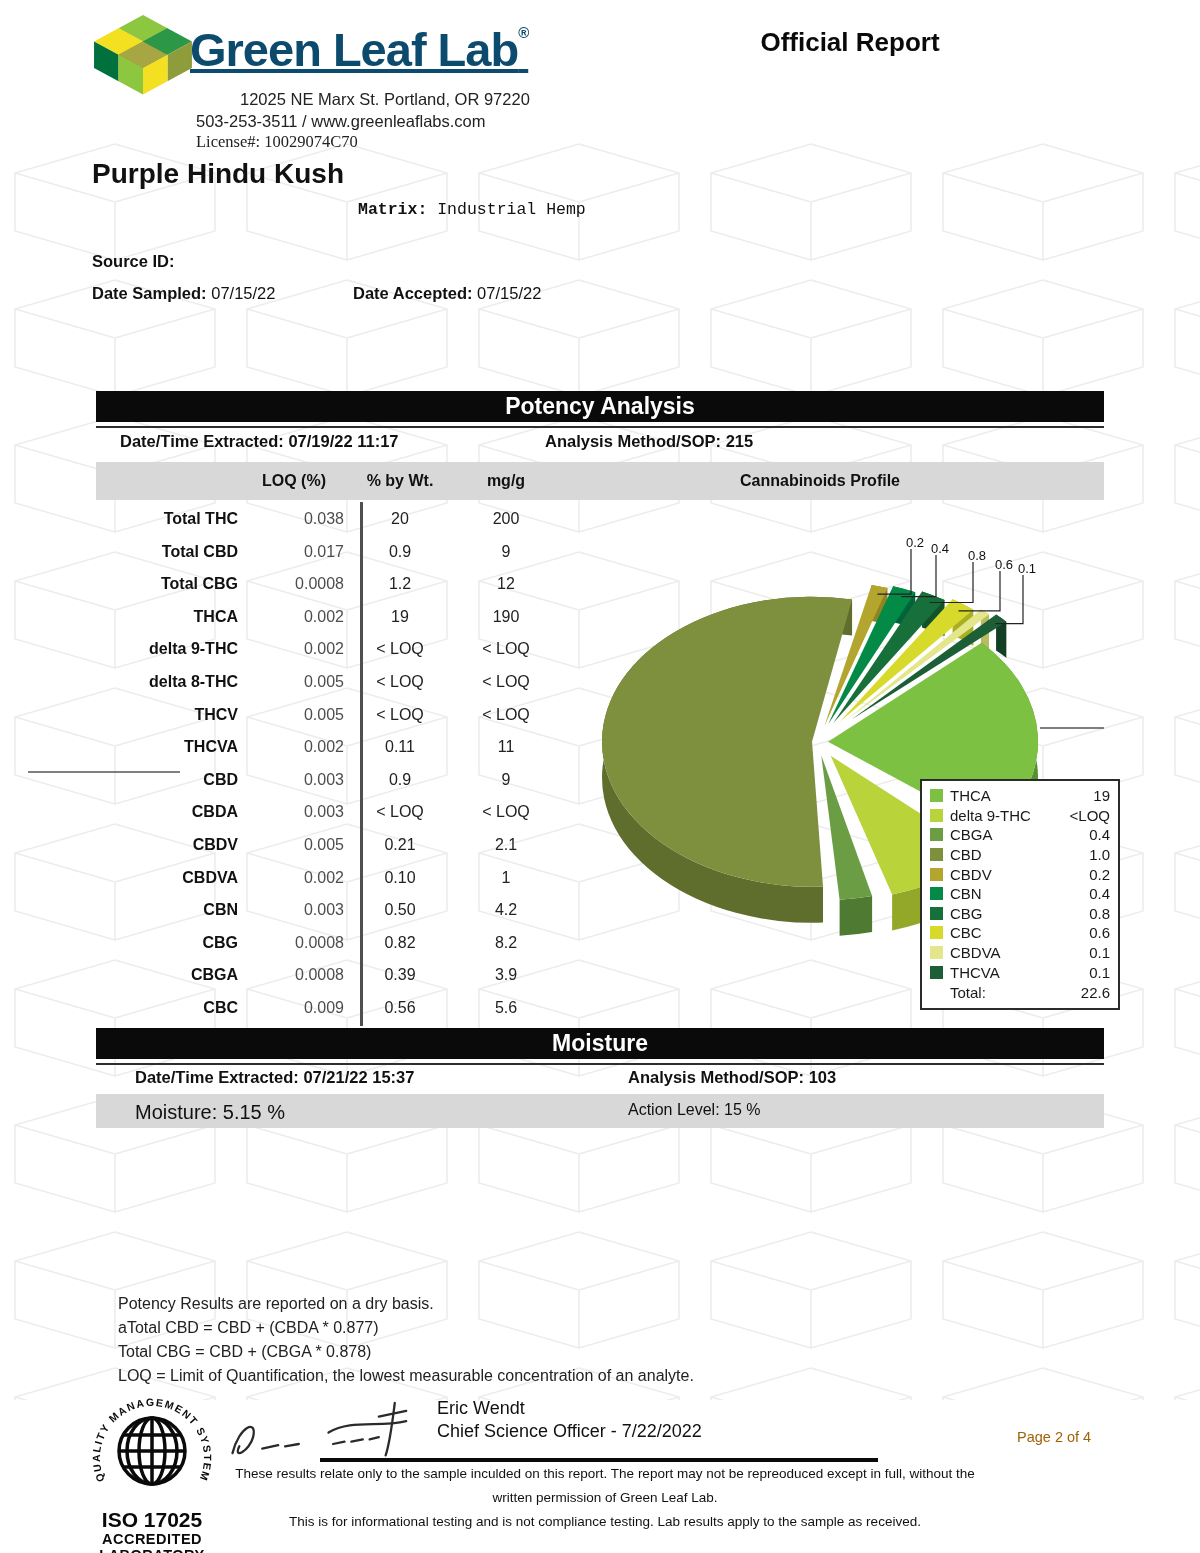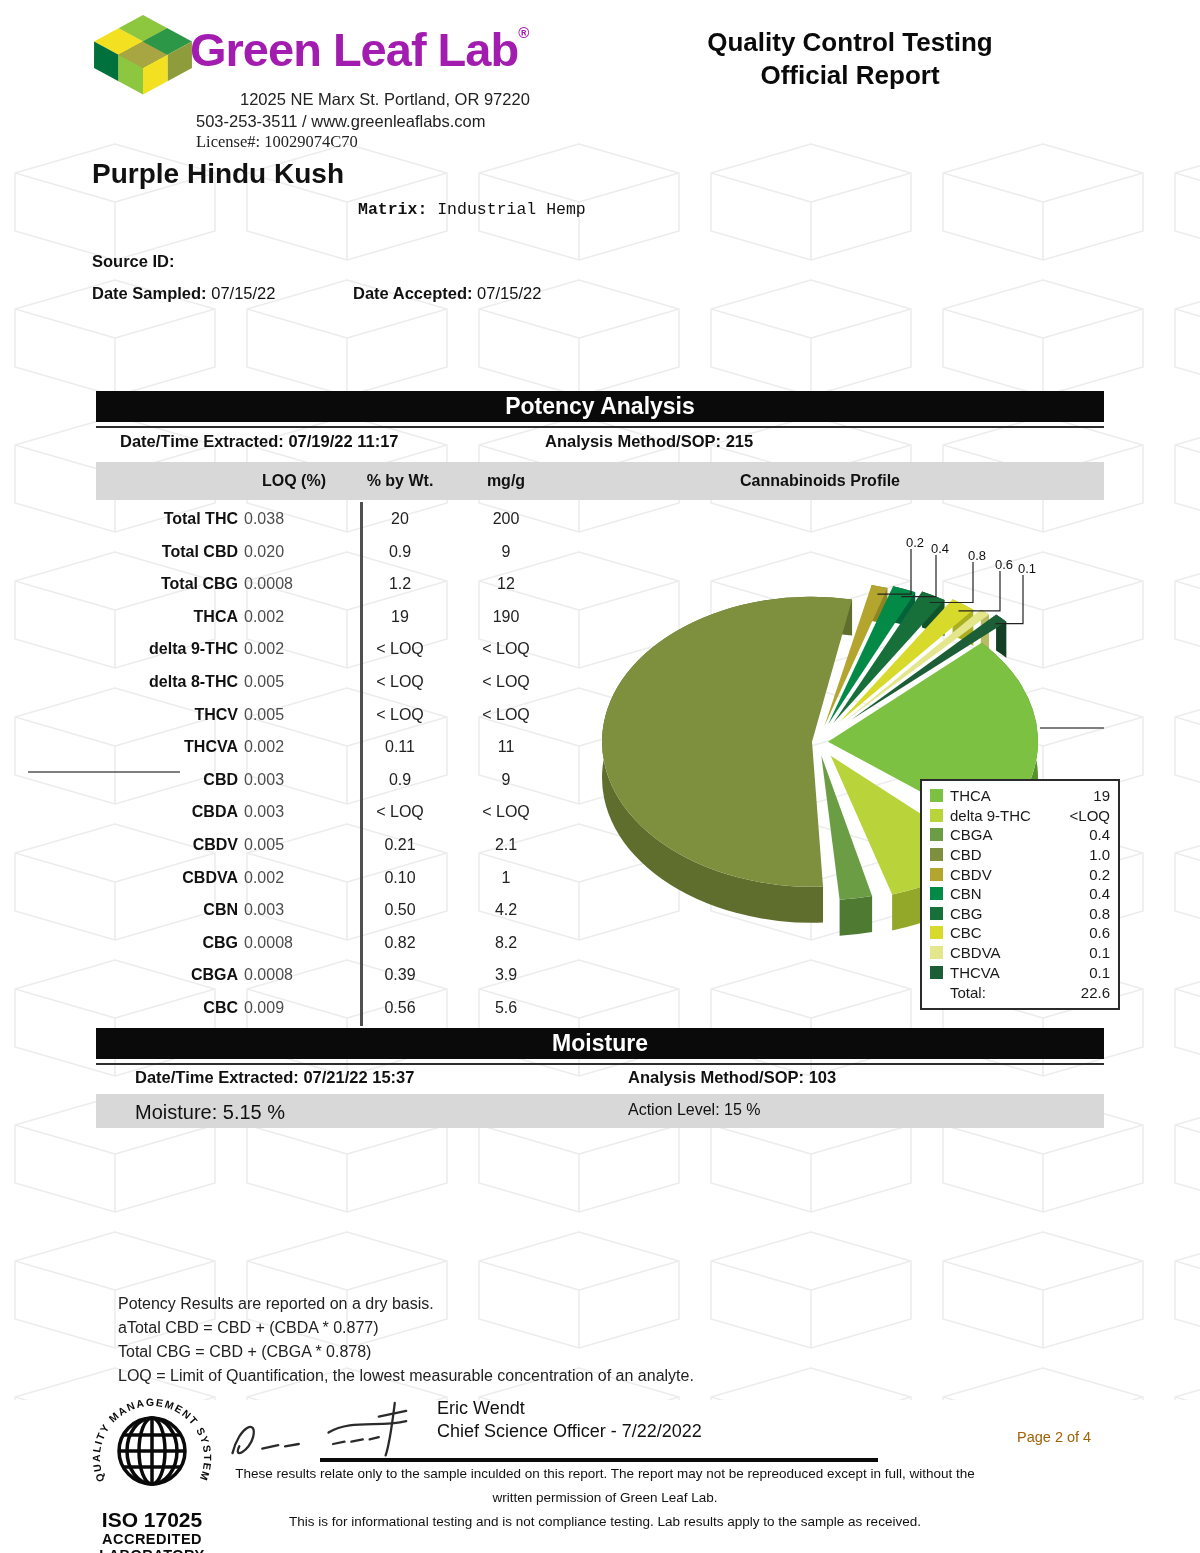--- a/index.html
+++ b/index.html
@@ -1,37 +1,37 @@
 <!DOCTYPE html>
 <html><head>
 <meta charset="utf-8">
 <style>
   html,body{margin:0;padding:0;background:#888;}
   .page{position:relative;width:1200px;height:1553px;background:#ffffff;overflow:hidden;
         font-family:"Liberation Sans",sans-serif;color:#111;}
   .t{position:absolute;white-space:nowrap;}
   .b{font-weight:bold;}
   .serif{font-family:"Liberation Serif",serif;}
-  .brand{font-size:47px;font-weight:bold;color:#a21caf;letter-spacing:-1px;}
+  .brand{font-size:47px;font-weight:bold;color:#0c4a6e;letter-spacing:-1px;text-decoration:underline;}
   .brand sup{font-size:15px;vertical-align:28px;}
   .addr{font-size:16.5px;color:#222;}
   .qc-title{position:absolute;left:640px;top:26px;width:420px;text-align:center;
             font-size:26px;font-weight:bold;line-height:1.25;color:#0a0a0a;}
   .sample-name{font-size:28px;font-weight:bold;}
   .lbl{font-weight:bold;}
   .bar{position:absolute;left:96px;width:1008px;height:31px;background:#0a0a0a;
        color:#fff;text-align:center;font-size:23px;font-weight:bold;line-height:31px;}
   .thinline{position:absolute;left:96px;width:1008px;height:2px;background:#2e2e2e;}
   .band{position:absolute;left:96px;width:1008px;height:38px;background:#d8d8d8;}
   .colhead{position:absolute;font-size:16px;font-weight:bold;text-align:center;line-height:38px;}
   #potency-rows{position:absolute;left:96px;top:503px;width:480px;}
   .prow{display:grid;grid-template-columns:148px 100px 112px 100px;height:32.6px;
         line-height:32.6px;font-size:16px;}
   .prow .an{text-align:right;font-weight:bold;padding-right:6px;}
-  .prow .loq{text-align:left;color:#4d4d4d;}
+  .prow .loq{text-align:right;color:#4d4d4d;}
   .prow .v{text-align:center;color:#222;}
   #col-divider{position:absolute;left:360px;top:502px;width:3px;height:524px;background:#4f4f4f;}
   #pie-svg{position:absolute;left:0;top:400px;width:1200px;height:700px;}
   #legend{position:absolute;left:920px;top:779px;width:180px;background:#fff;
           border:2px solid #2b2b2b;padding:5px 8px 4px 8px;font-size:15px;}
   .lrow{display:flex;align-items:center;height:19.6px;color:#1a1a1a;}
   .lrow .sw{width:13px;height:13px;margin-right:7px;flex:0 0 13px;}
   .lrow .nm{flex:1;}
   .lrow .vl{text-align:right;}
   .foot{font-size:16px;color:#222;line-height:24px;}
@@ -73,21 +73,20 @@
     <polygon points="26,41 50,54 50,80 26,67" fill="#8dc63f"></polygon>
     <polygon points="74,41 50,54 50,80 74,67" fill="#f2e021"></polygon>
   </svg>
 
   <div class="t brand" style="left:190px;top:22px;"><span>Green Leaf Lab</span><sup>®</sup></div>
   <div class="t addr" style="left:196px;top:90px;margin-left:44px;">12025 NE Marx St. Portland, OR 97220</div>
   <div class="t addr" style="left:196px;top:112px;">503-253-3511 / www.greenleaflabs.com</div>
   <div class="t addr serif" style="left:196px;top:132px;">License#: 10029074C70</div>
 
   <div class="qc-title">
-    <div>Quality Control Testing</div>
     <div>Official Report</div>
   </div>
 
   <div class="t sample-name" style="left:92px;top:158px;">Purple Hindu Kush</div>
   <div class="t" style="left:358px;top:200px;font-size:16.5px;font-family:Liberation Mono, monospace;">
     <span class="lbl">Matrix:</span> <span>Industrial Hemp</span>
   </div>
   <div class="t" style="left:92px;top:252px;font-size:16.5px;">
     <span class="lbl">Source ID:</span> <span></span>
   </div>
@@ -116,21 +115,21 @@
 
   <div id="potency-rows">
       <div class="prow">
         <div class="an">Total THC</div>
         <div class="loq">0.038</div>
         <div class="v">20</div>
         <div class="v">200</div>
       </div>
       <div class="prow">
         <div class="an">Total CBD</div>
-        <div class="loq">0.020</div>
+        <div class="loq">0.017</div>
         <div class="v">0.9</div>
         <div class="v">9</div>
       </div>
       <div class="prow">
         <div class="an">Total CBG</div>
         <div class="loq">0.0008</div>
         <div class="v">1.2</div>
         <div class="v">12</div>
       </div>
       <div class="prow">

